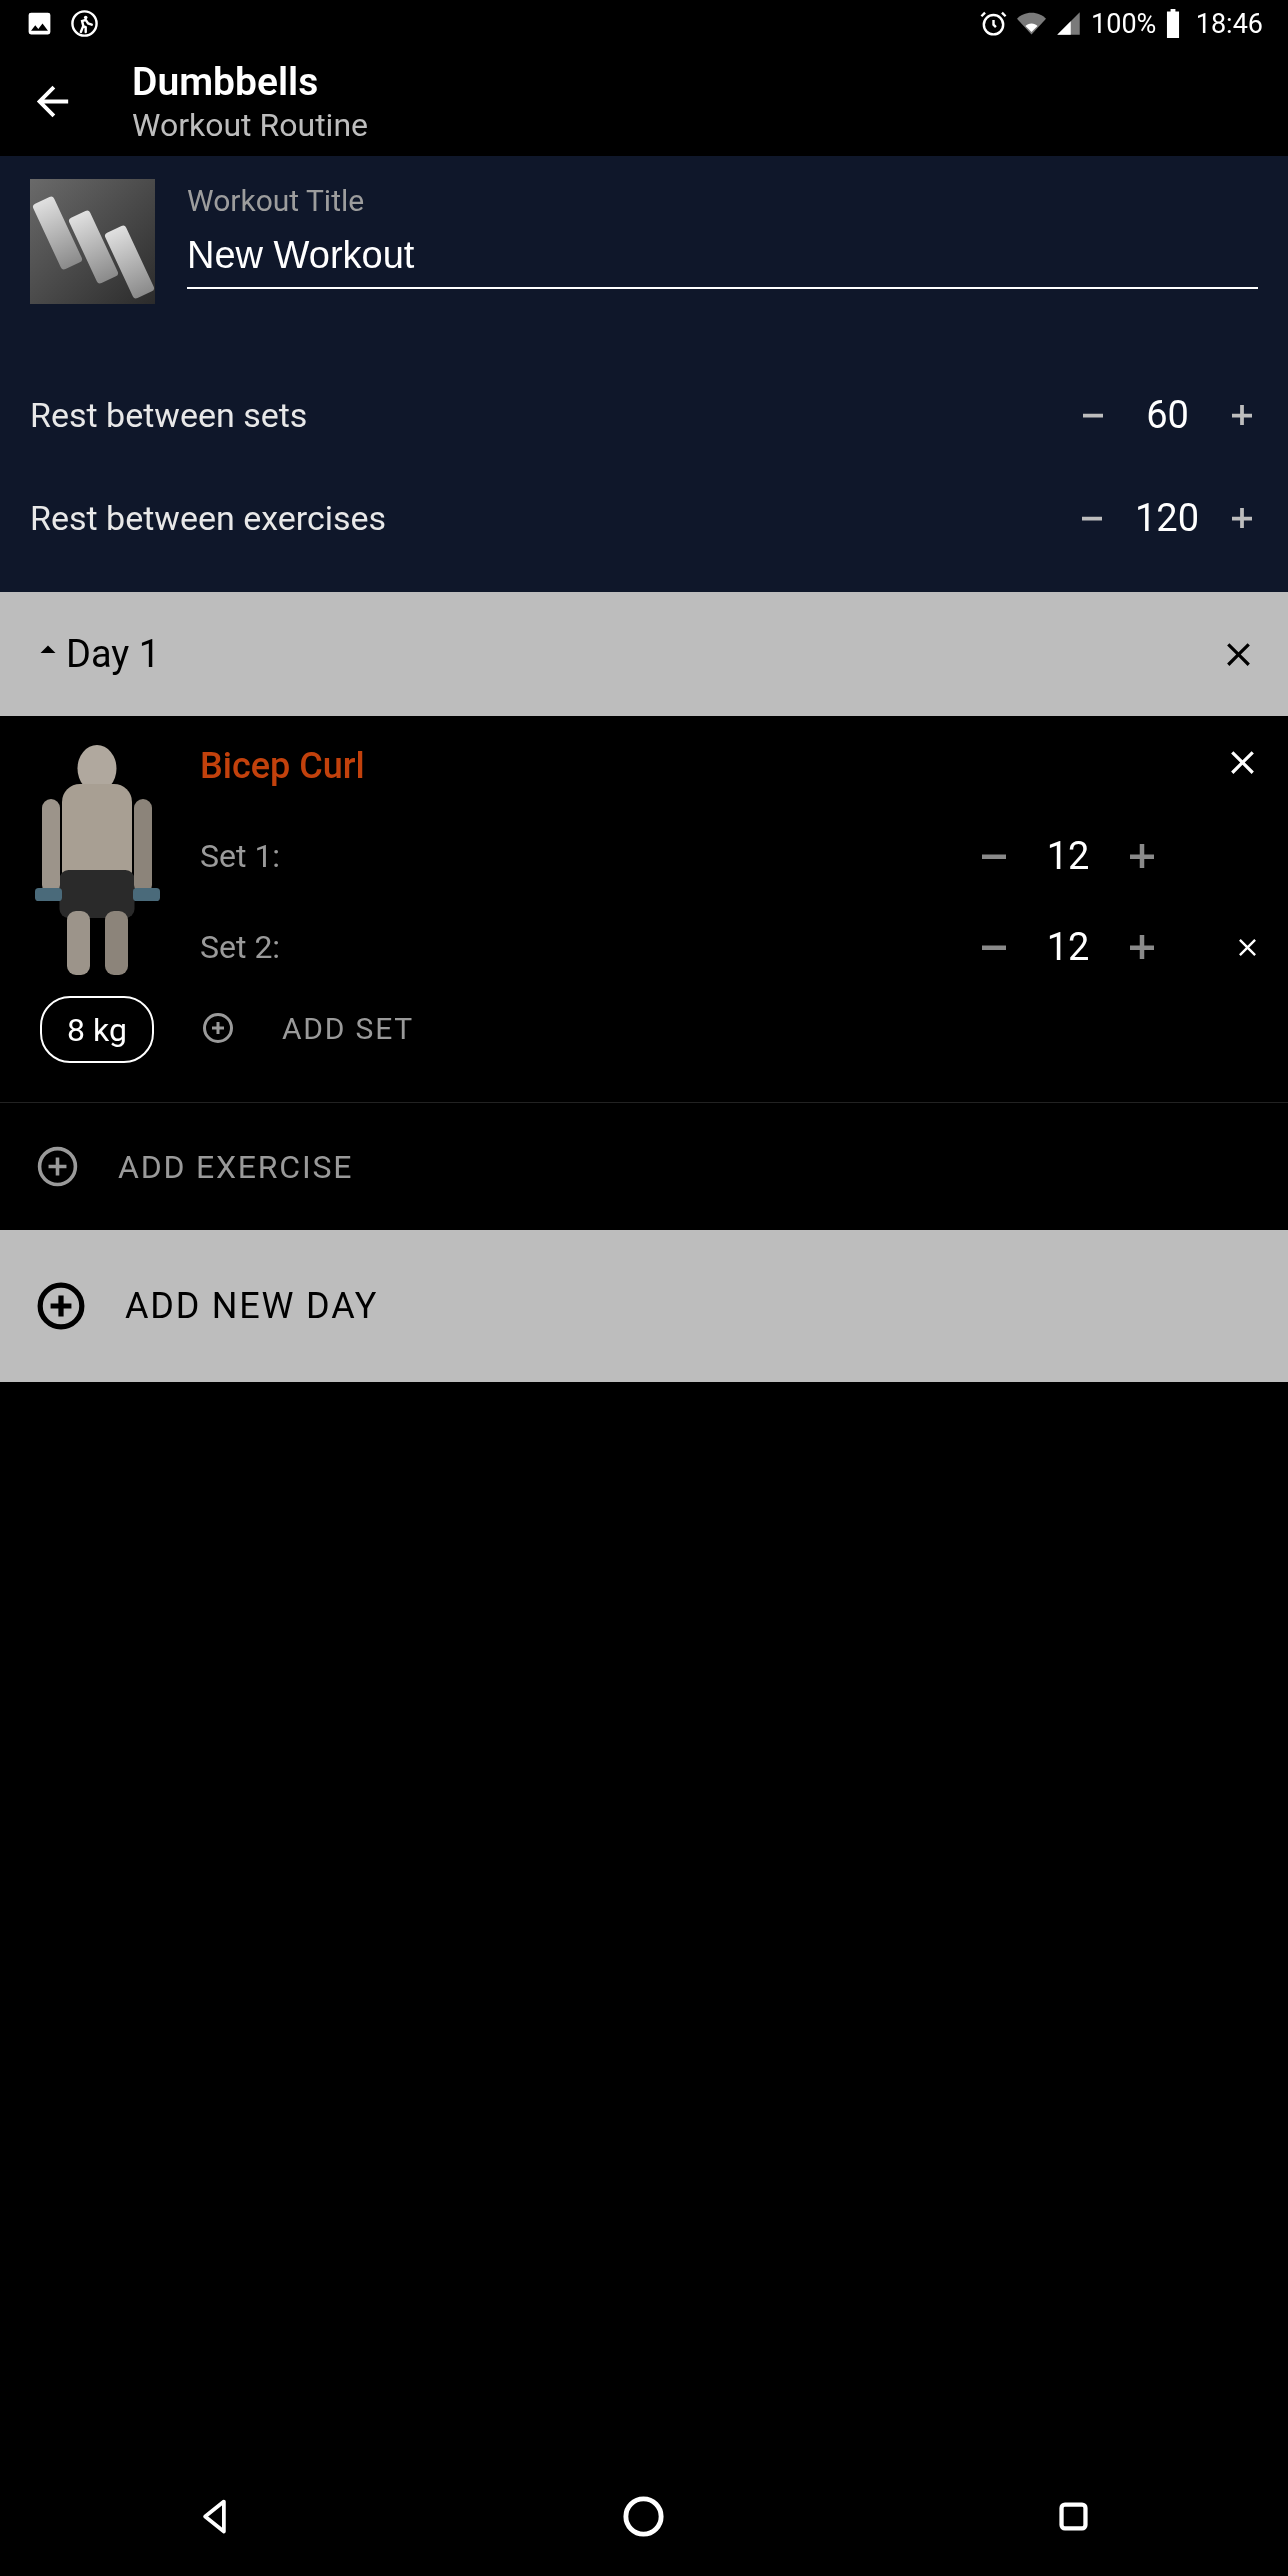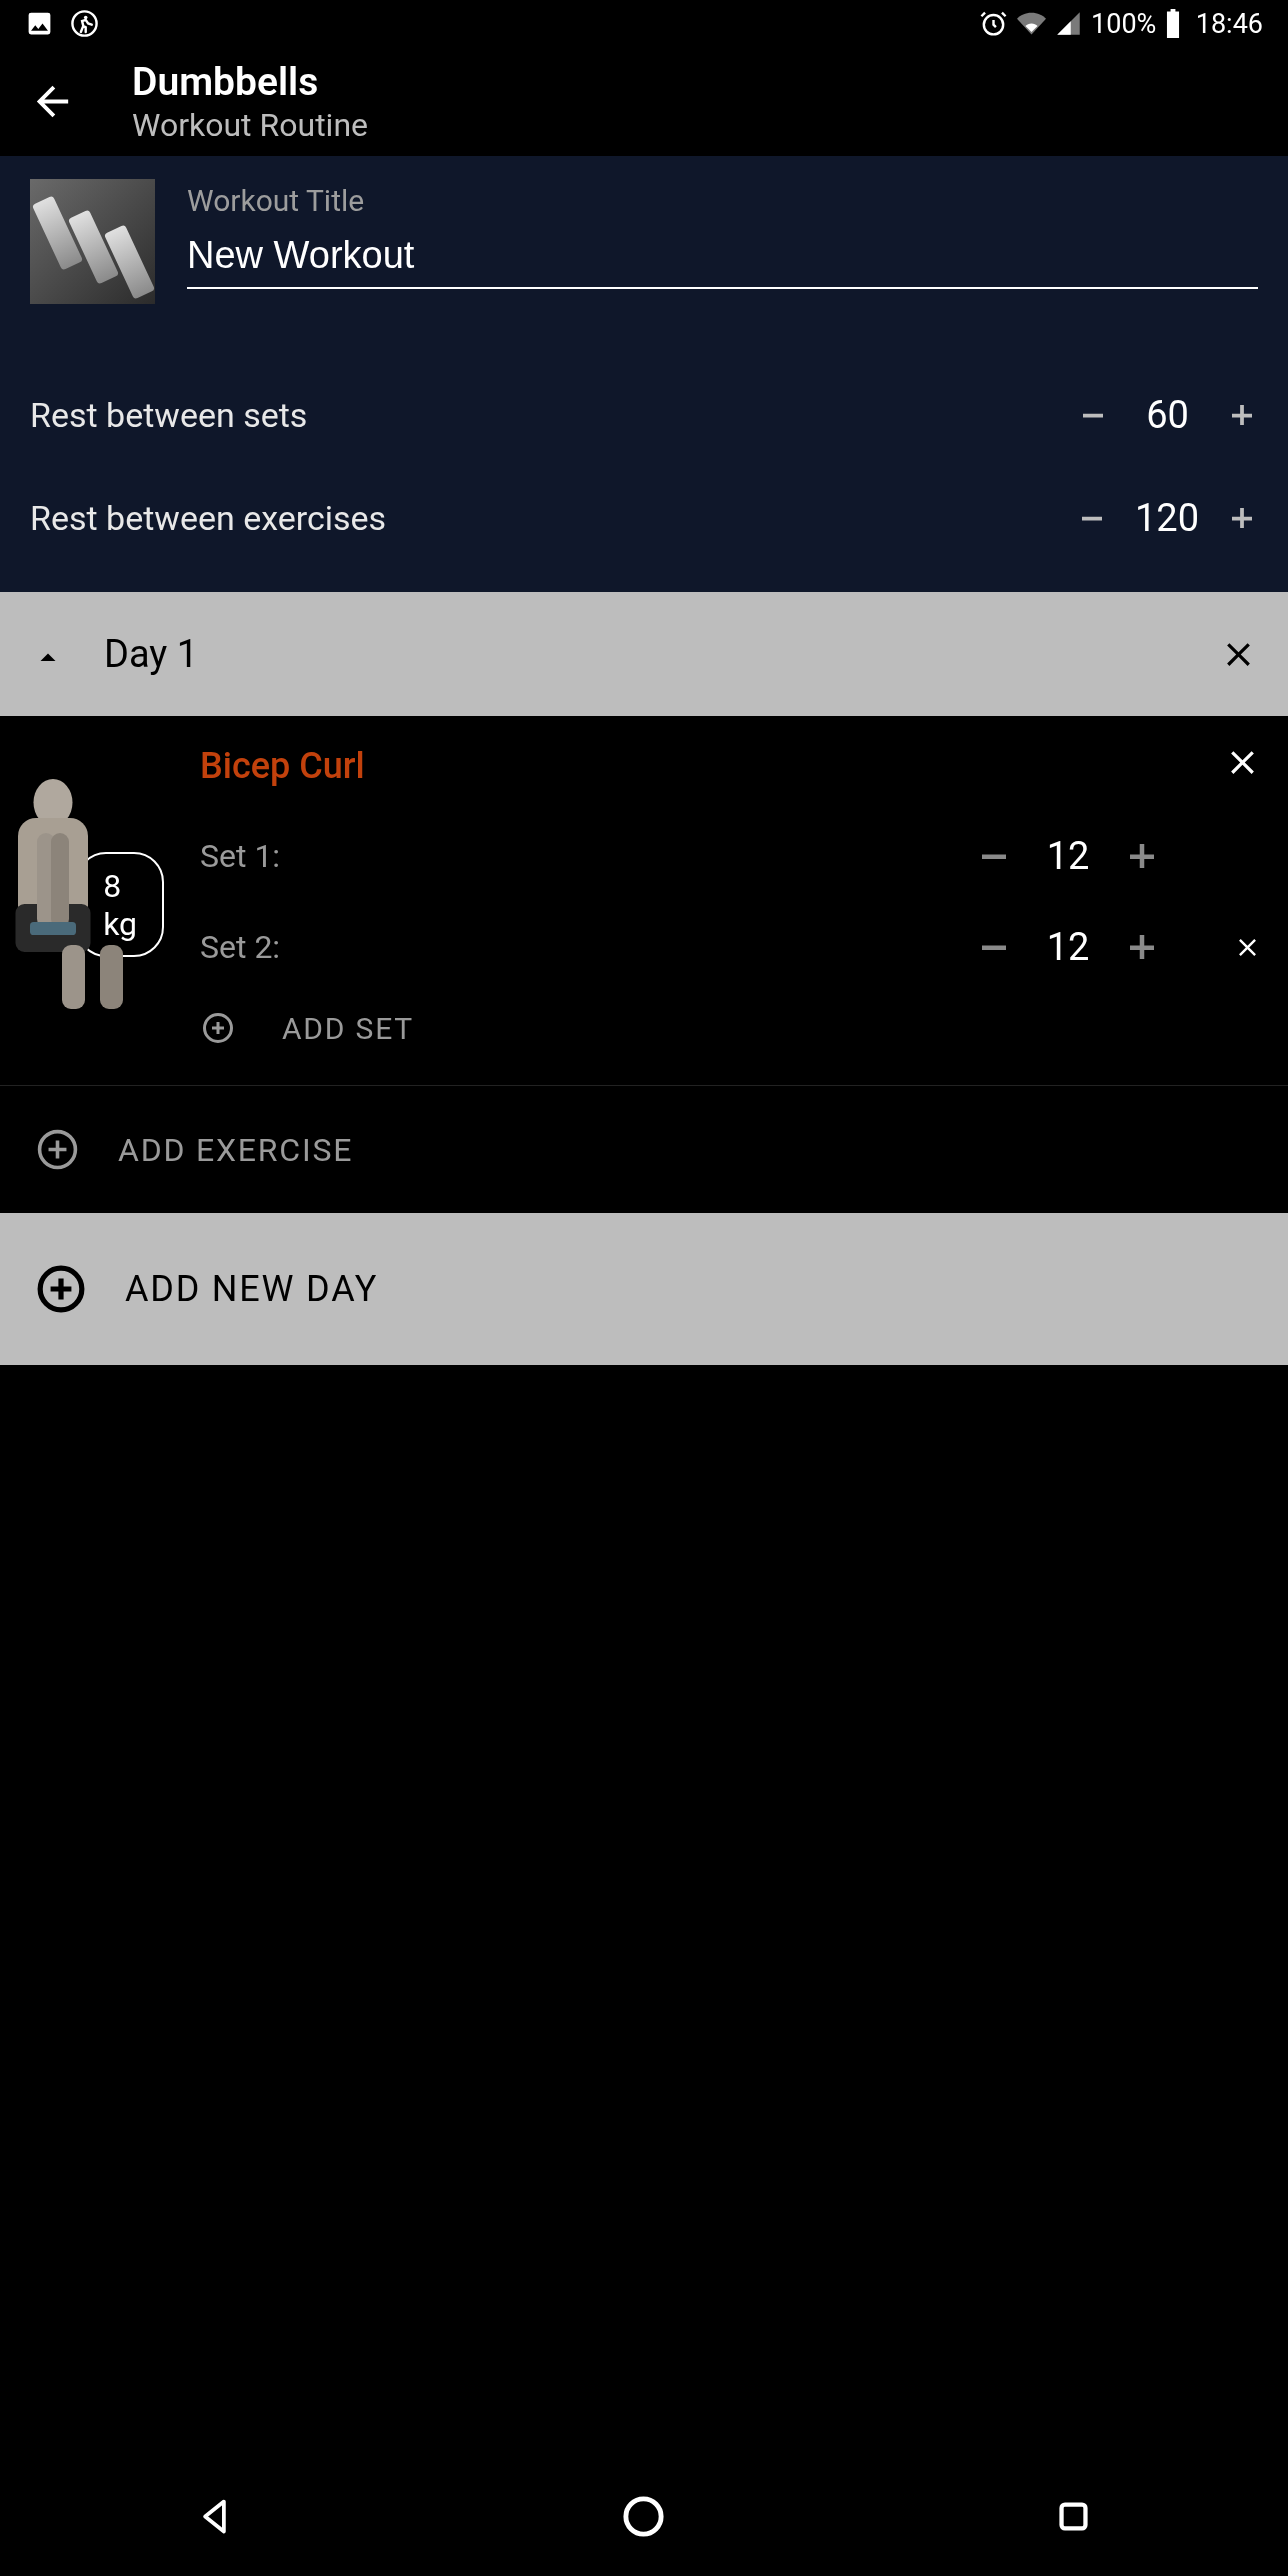--- a/index.html
+++ b/index.html
@@ -96,32 +96,32 @@
   
   .day-header {
     background: #bdbdbd;
     height: 124px;
     display:flex;
     align-items:center;
     justify-content:space-between;
     padding: 0 30px;
     color:#000;
   }
-  .day-left { display:flex; align-items:flex-end; gap: 38px; }
+  .day-left { display:flex; align-items:flex-start; }
   .day-title { font-size: 38px; font-weight:400; }
 
   
   .exercise {
     background:#000;
     padding: 29px 30px 39px 30px;
     display:flex;
     gap: 36px;
     border-bottom: 0.9px solid #222;
   }
-  .ex-left { width: 134px; display:flex; flex-direction:row; align-items:center;justify-content:space-between; }
+  .ex-left { width: 134px; display:flex; flex-direction:column; align-items:center;justify-content:space-between; }
   .figure {
     width:125px;height:233px;
     position:relative;
   }
   
   .fig-head{position:absolute;top:0;left:50%;transform:translateX(-50%);width:39px;height:47px;border-radius:50%;background:#b0a89e;}
   .fig-torso{position:absolute;top:39px;left:50%;transform:translateX(-50%);width:70px;height:98px;background:#a89f93;border-radius:18px 18px 10.7px 10.7px;}
   .fig-short{position:absolute;top:125px;left:50%;transform:translateX(-50%);width:75px;height:48px;background:#2a2a2a;border-radius:9px;}
   .fig-legl{position:absolute;top:166px;left:32px;width:23px;height:64px;background:#9c948a;border-radius:9px;}
   .fig-legr{position:absolute;top:166px;left:70px;width:23px;height:64px;background:#8c847a;border-radius:9px;}

